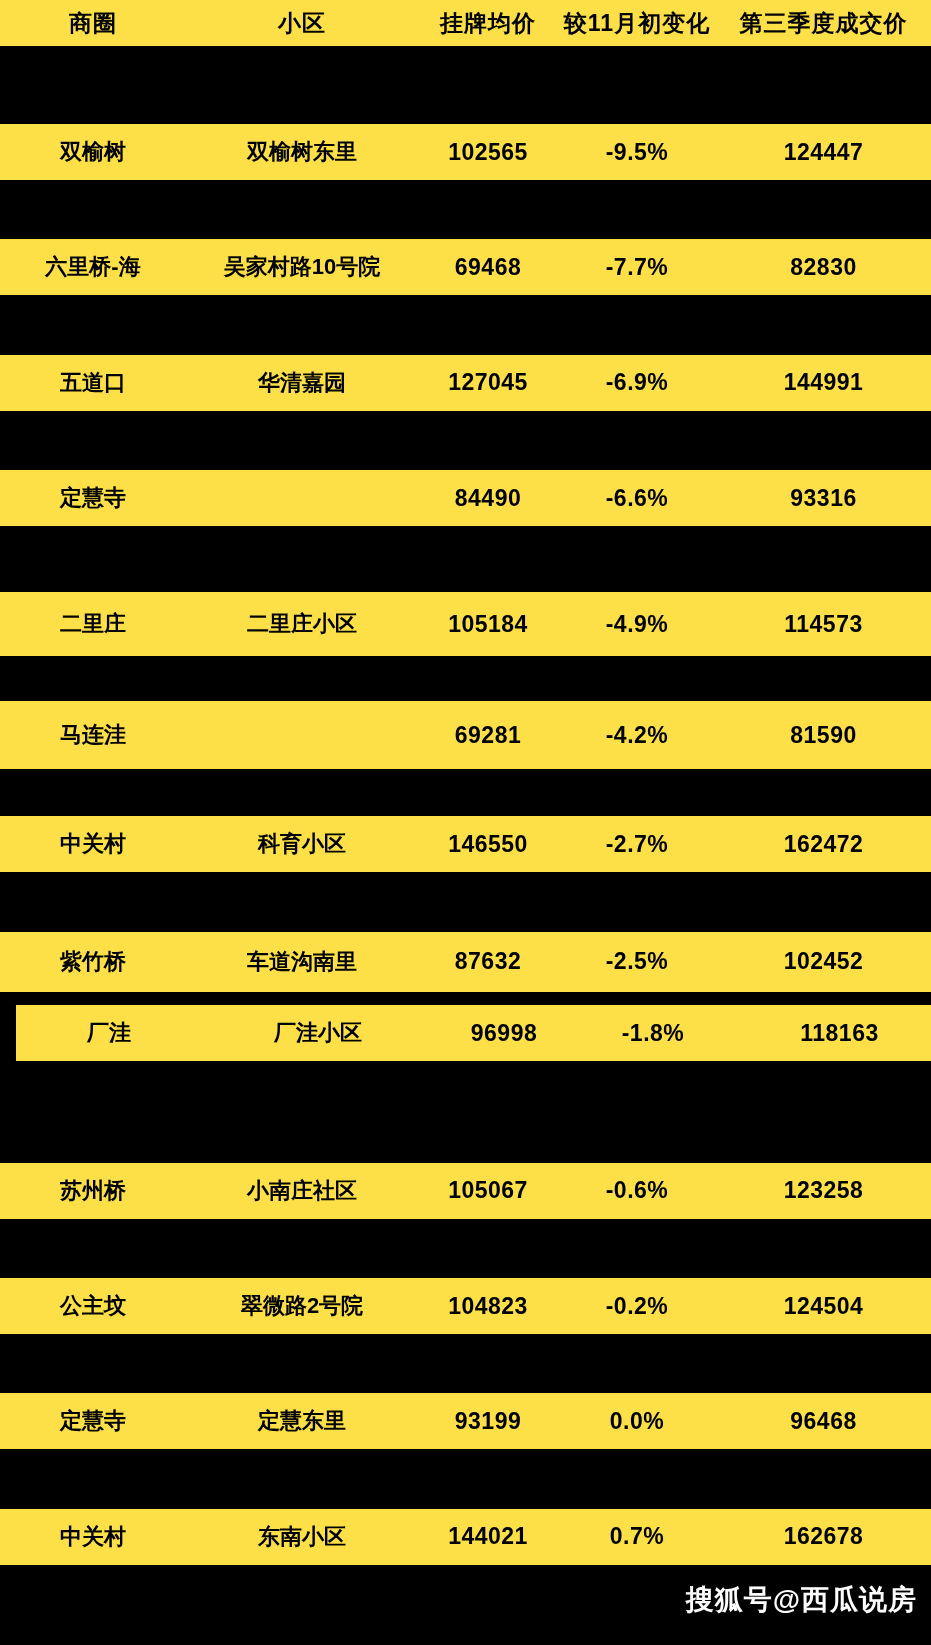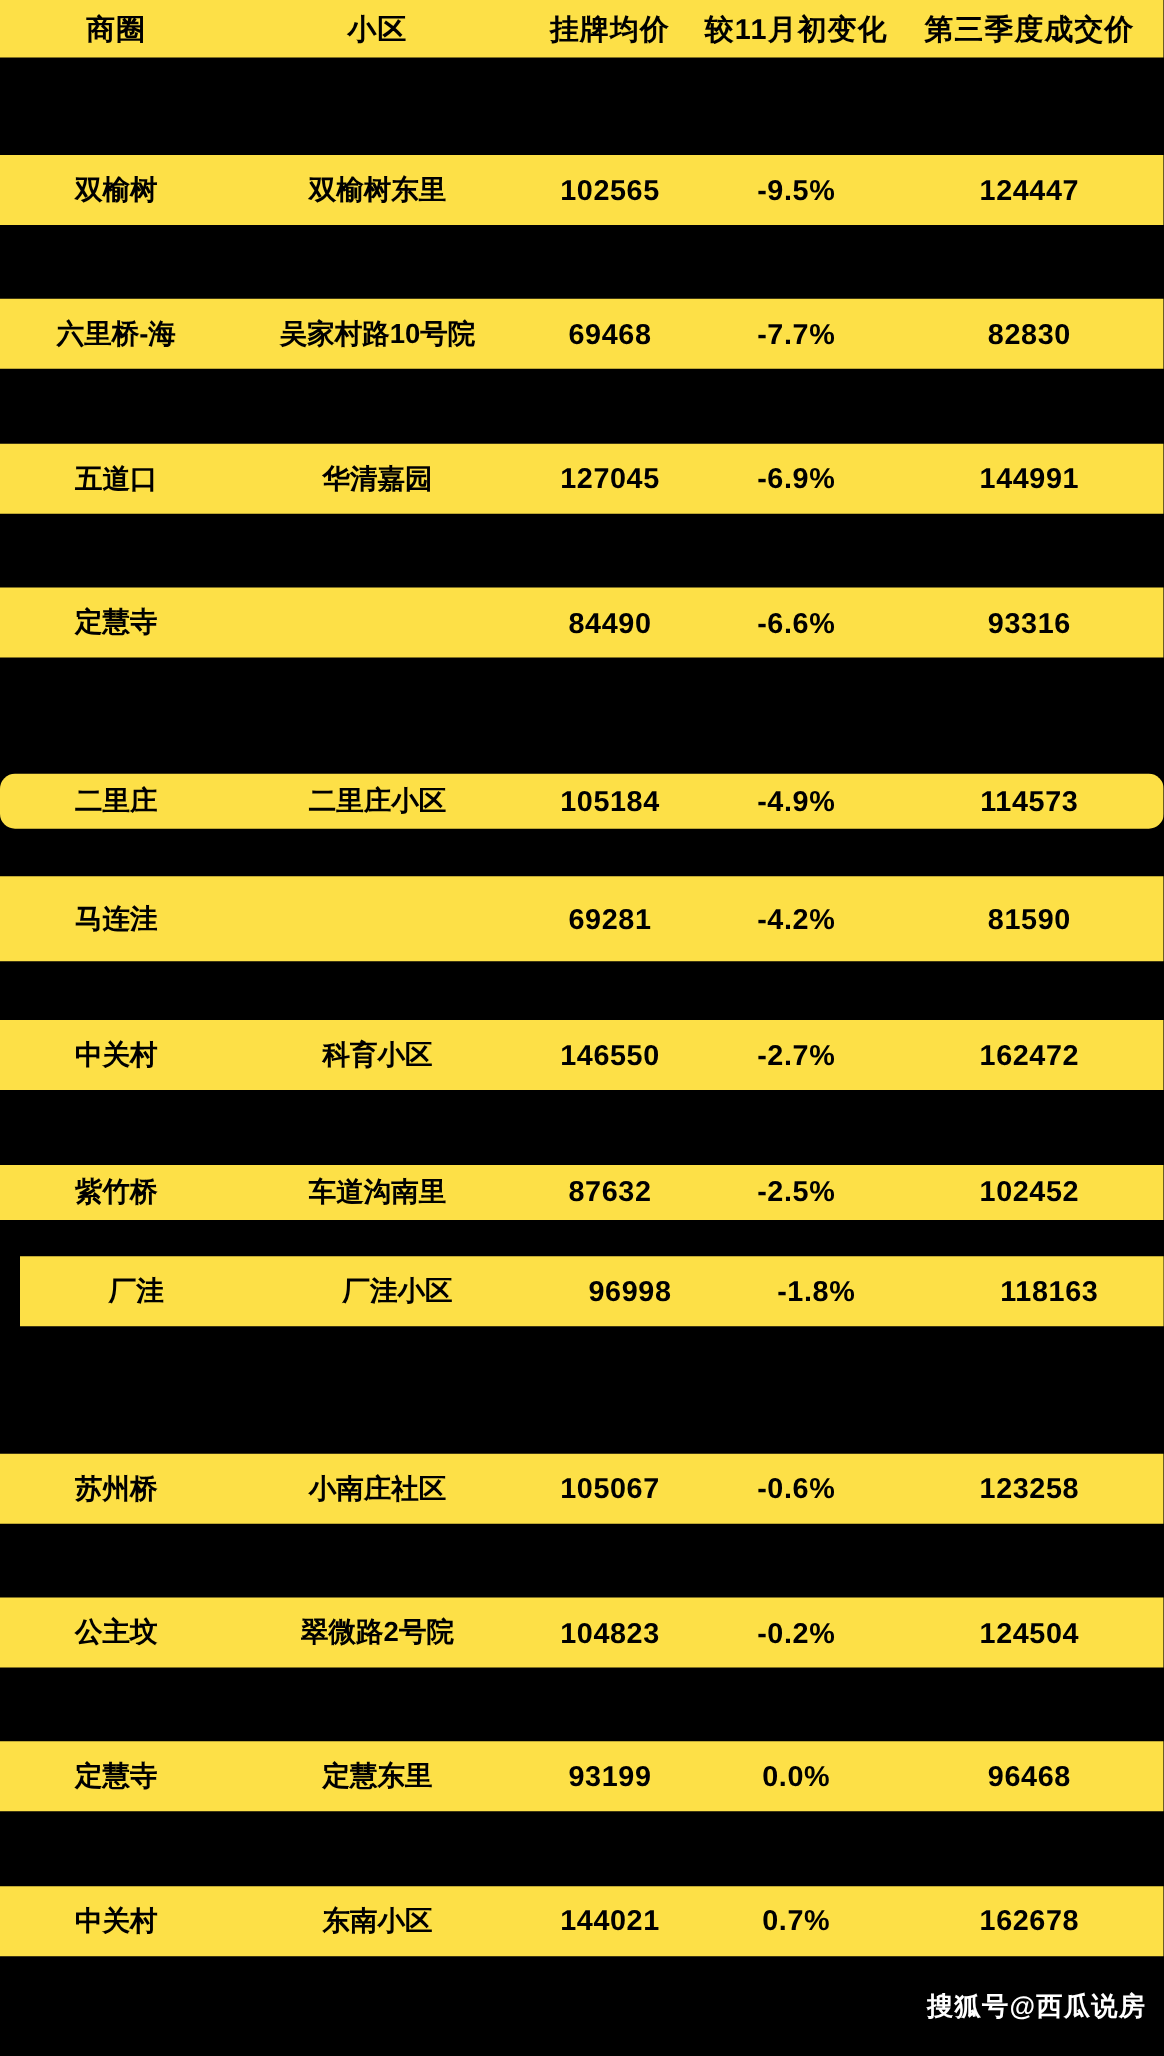--- a/index.html
+++ b/index.html
@@ -65,21 +65,21 @@
   .row-band .cell.num {
     font-size: 23px;
     letter-spacing: 0.5px;
   }
 
   .watermark {
     position: absolute;
     right: 14px;
     bottom: 26px;
     color: #ffffff;
-    font-size: 21px;
+    font-size: 28px;
     font-weight: bold;
     letter-spacing: 1px;
     text-shadow: 0 0 3px rgba(0,0,0,0.55);
     z-index: 30;
     white-space: nowrap;
   }
 </style>
 </head>
 <body>
 
@@ -114,41 +114,41 @@
         <div class="cell c2 num">127045</div>
         <div class="cell c3 num">-6.9%</div>
         <div class="cell c4 num">144991</div>
       </div>
       <div class="band row-band" style="top: 470.2px; height: 56px;">
         <div class="cell c0">定慧寺</div>
         <div class="cell c2 num">84490</div>
         <div class="cell c3 num">-6.6%</div>
         <div class="cell c4 num">93316</div>
       </div>
-      <div class="band row-band" style="top: 619px; height: 44px; border-radius: 12px;">
+      <div class="band row-band" style="top: 592px; height: 64px;">
         <div class="cell c0">二里庄</div>
         <div class="cell c1">二里庄小区</div>
         <div class="cell c2 num">105184</div>
         <div class="cell c3 num">-4.9%</div>
         <div class="cell c4 num">114573</div>
       </div>
       <div class="band row-band" style="top: 701px; height: 68px;">
         <div class="cell c0">马连洼</div>
         <div class="cell c2 num">69281</div>
         <div class="cell c3 num">-4.2%</div>
         <div class="cell c4 num">81590</div>
       </div>
       <div class="band row-band" style="top: 816.4px; height: 56px;">
         <div class="cell c0">中关村</div>
         <div class="cell c1">科育小区</div>
         <div class="cell c2 num">146550</div>
         <div class="cell c3 num">-2.7%</div>
         <div class="cell c4 num">162472</div>
       </div>
-      <div class="band row-band" style="top: 931.8px; height: 44px;">
+      <div class="band row-band" style="top: 931.8px; height: 60px;">
         <div class="cell c0">紫竹桥</div>
         <div class="cell c1">车道沟南里</div>
         <div class="cell c2 num">87632</div>
         <div class="cell c3 num">-2.5%</div>
         <div class="cell c4 num">102452</div>
       </div>
       <div class="band row-band" style="top: 1005px; height: 56px; margin-left: 16px;">
         <div class="cell c0">厂洼</div>
         <div class="cell c1">厂洼小区</div>
         <div class="cell c2 num">96998</div>

